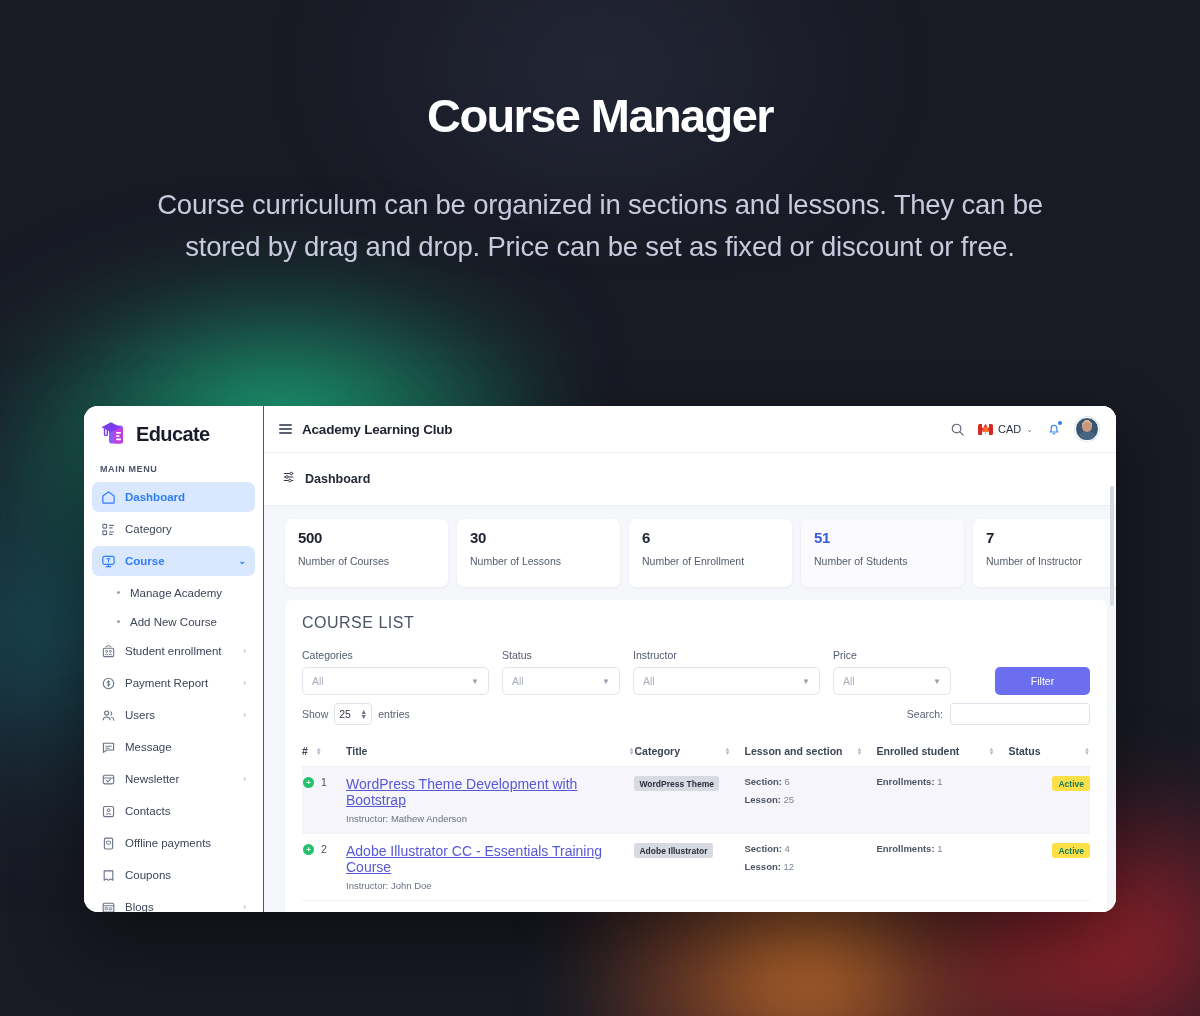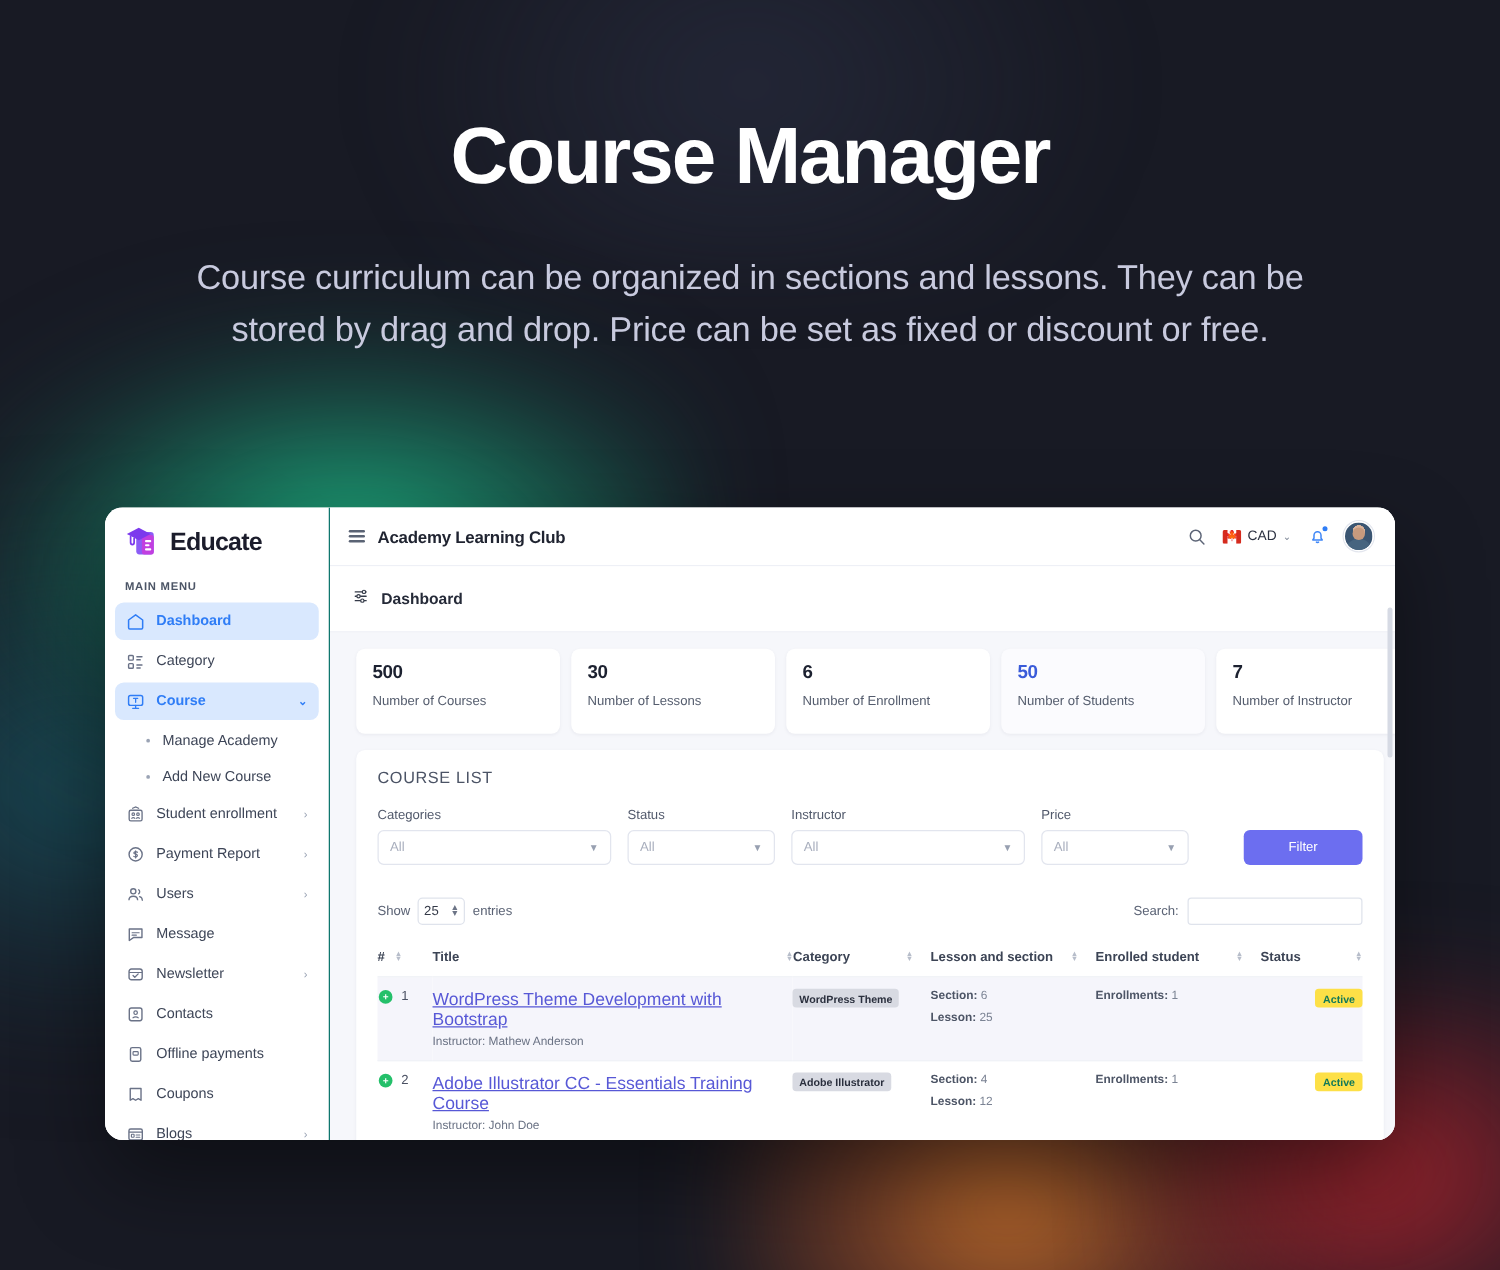--- a/index.html
+++ b/index.html
@@ -48,21 +48,21 @@
     left: 300px; top: -160px;
     width: 600px; height: 380px;
     background: radial-gradient(ellipse at 50% 60%, rgba(54,60,86,0.38) 0%, rgba(24,26,36,0) 70%);
     filter: blur(30px);
   }
 
   
   .hero { position: absolute; left: 0; top: 0; width: 1200px; text-align: center; z-index: 3; }
   .hero-title {
     margin-top: 92px;
-    font-size: 64px;
+    font-size: 47px;
     font-weight: 700;
     letter-spacing: -1.6px;
     color: #ffffff;
     line-height: 1.0;
   }
   .hero-sub {
     margin: 45px auto 0;
     width: 940px;
     font-size: 27.5px;
     line-height: 42px;
@@ -179,41 +179,41 @@
   .stat-num.blue { color: #3a5bd9; }
   .stat-lbl { font-size: 10.5px; color: #545c6d; margin-top: 10px; }
 
   
   .panel {
     background: #fff; margin: 13px 9px 0 21px;
     border-radius: 7px; padding: 14px 17px 0 17px;
     box-shadow: 0 1px 3px rgba(30,40,70,0.05);
     min-height: 320px;
   }
-  .panel-title { font-size: 13px; letter-spacing: 0.5px; color: #4b5365; font-weight: 500; }
+  .panel-title { font-size: 16px; letter-spacing: 0.5px; color: #4b5365; font-weight: 500; }
 
   .filters { display: flex; gap: 13px; margin-top: 17px; align-items: flex-end; }
   .fgroup { display: flex; flex-direction: column; gap: 6px; }
   .fgroup.w1 { width: 187px; } .fgroup.w2 { width: 118px; }
   .fgroup.w3 { width: 187px; } .fgroup.w4 { width: 118px; justify-content: center; }
   .flabel { font-size: 10.5px; color: #525a6c; }
   .fselect {
     height: 28px; border: 1px solid #e2e5ee; border-radius: 5px; background: #fff;
     display: flex; align-items: center; padding: 0 9px;
     font-size: 10.5px; color: #a8aebd; cursor: pointer;
   }
   .fselect .sc { margin-left: auto; font-size: 8px; color: #98a0b1; }
   .filter-btn {
     margin-left: auto; width: 95px; height: 28px;
     background: #6c6ef0; border-radius: 5px; color: #fff;
     font-size: 10.5px; display: flex; align-items: center; justify-content: center;
     cursor: pointer; border: none; font-family: inherit;
   }
 
-  .tablebar { display: flex; align-items: center; margin-top: 26px; }
+  .tablebar { display: flex; align-items: center; margin-top: 8px; }
   .show-wrap { display: flex; align-items: center; gap: 6px; font-size: 10.5px; color: #5a6274; }
   .show-sel {
     width: 38px; height: 22px; border: 1px solid #dfe3ec; border-radius: 4px;
     display: flex; align-items: center; padding: 0 4px; font-size: 10.5px; color: #343a48; cursor: pointer;
   }
   .spin { margin-left: auto; display: flex; flex-direction: column; line-height: 5px; color: #6c7486; font-size: 7px; }
   .search-wrap { margin-left: auto; display: flex; align-items: center; gap: 7px; font-size: 10.5px; color: #5a6274; }
   .search-input {
     width: 140px; height: 22px; border: 1px solid #dfe3ec; border-radius: 3px;
     background: #fff; font-size: 10.5px; padding: 0 6px; color: #343a48;
@@ -502,21 +502,21 @@
         </div>
         <div class="stat-card">
           <div class="stat-num">30</div>
           <div class="stat-lbl">Number of Lessons</div>
         </div>
         <div class="stat-card">
           <div class="stat-num">6</div>
           <div class="stat-lbl">Number of Enrollment</div>
         </div>
         <div class="stat-card hl">
-          <div class="stat-num blue">50</div>
+          <div class="stat-num blue">51</div>
           <div class="stat-lbl">Number of Students</div>
         </div>
         <div class="stat-card">
           <div class="stat-num">7</div>
           <div class="stat-lbl">Number of Instructor</div>
         </div>
       </div>
 
       <div class="panel">
         <div class="panel-title">COURSE LIST</div>

